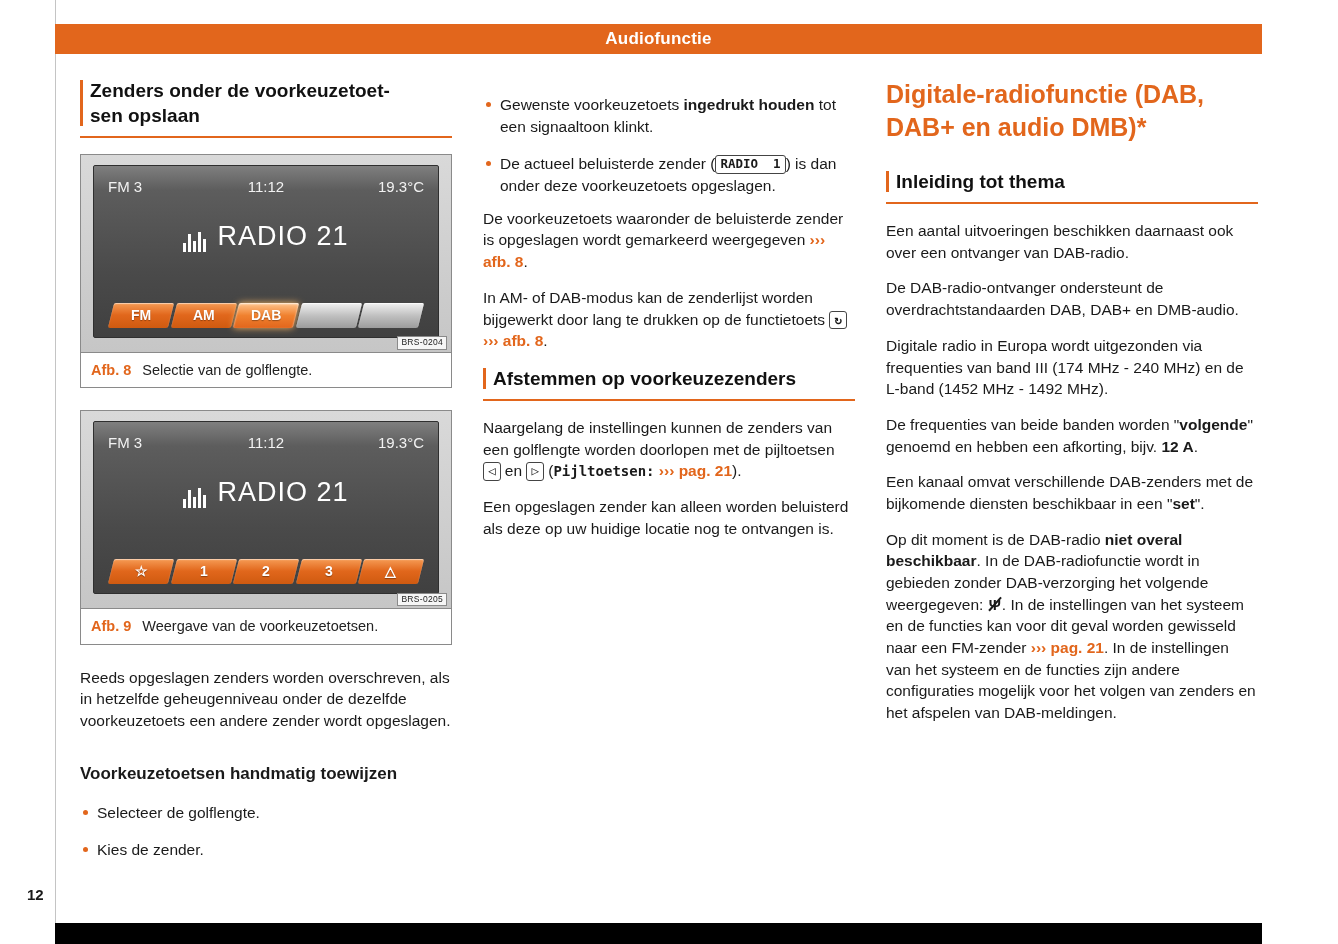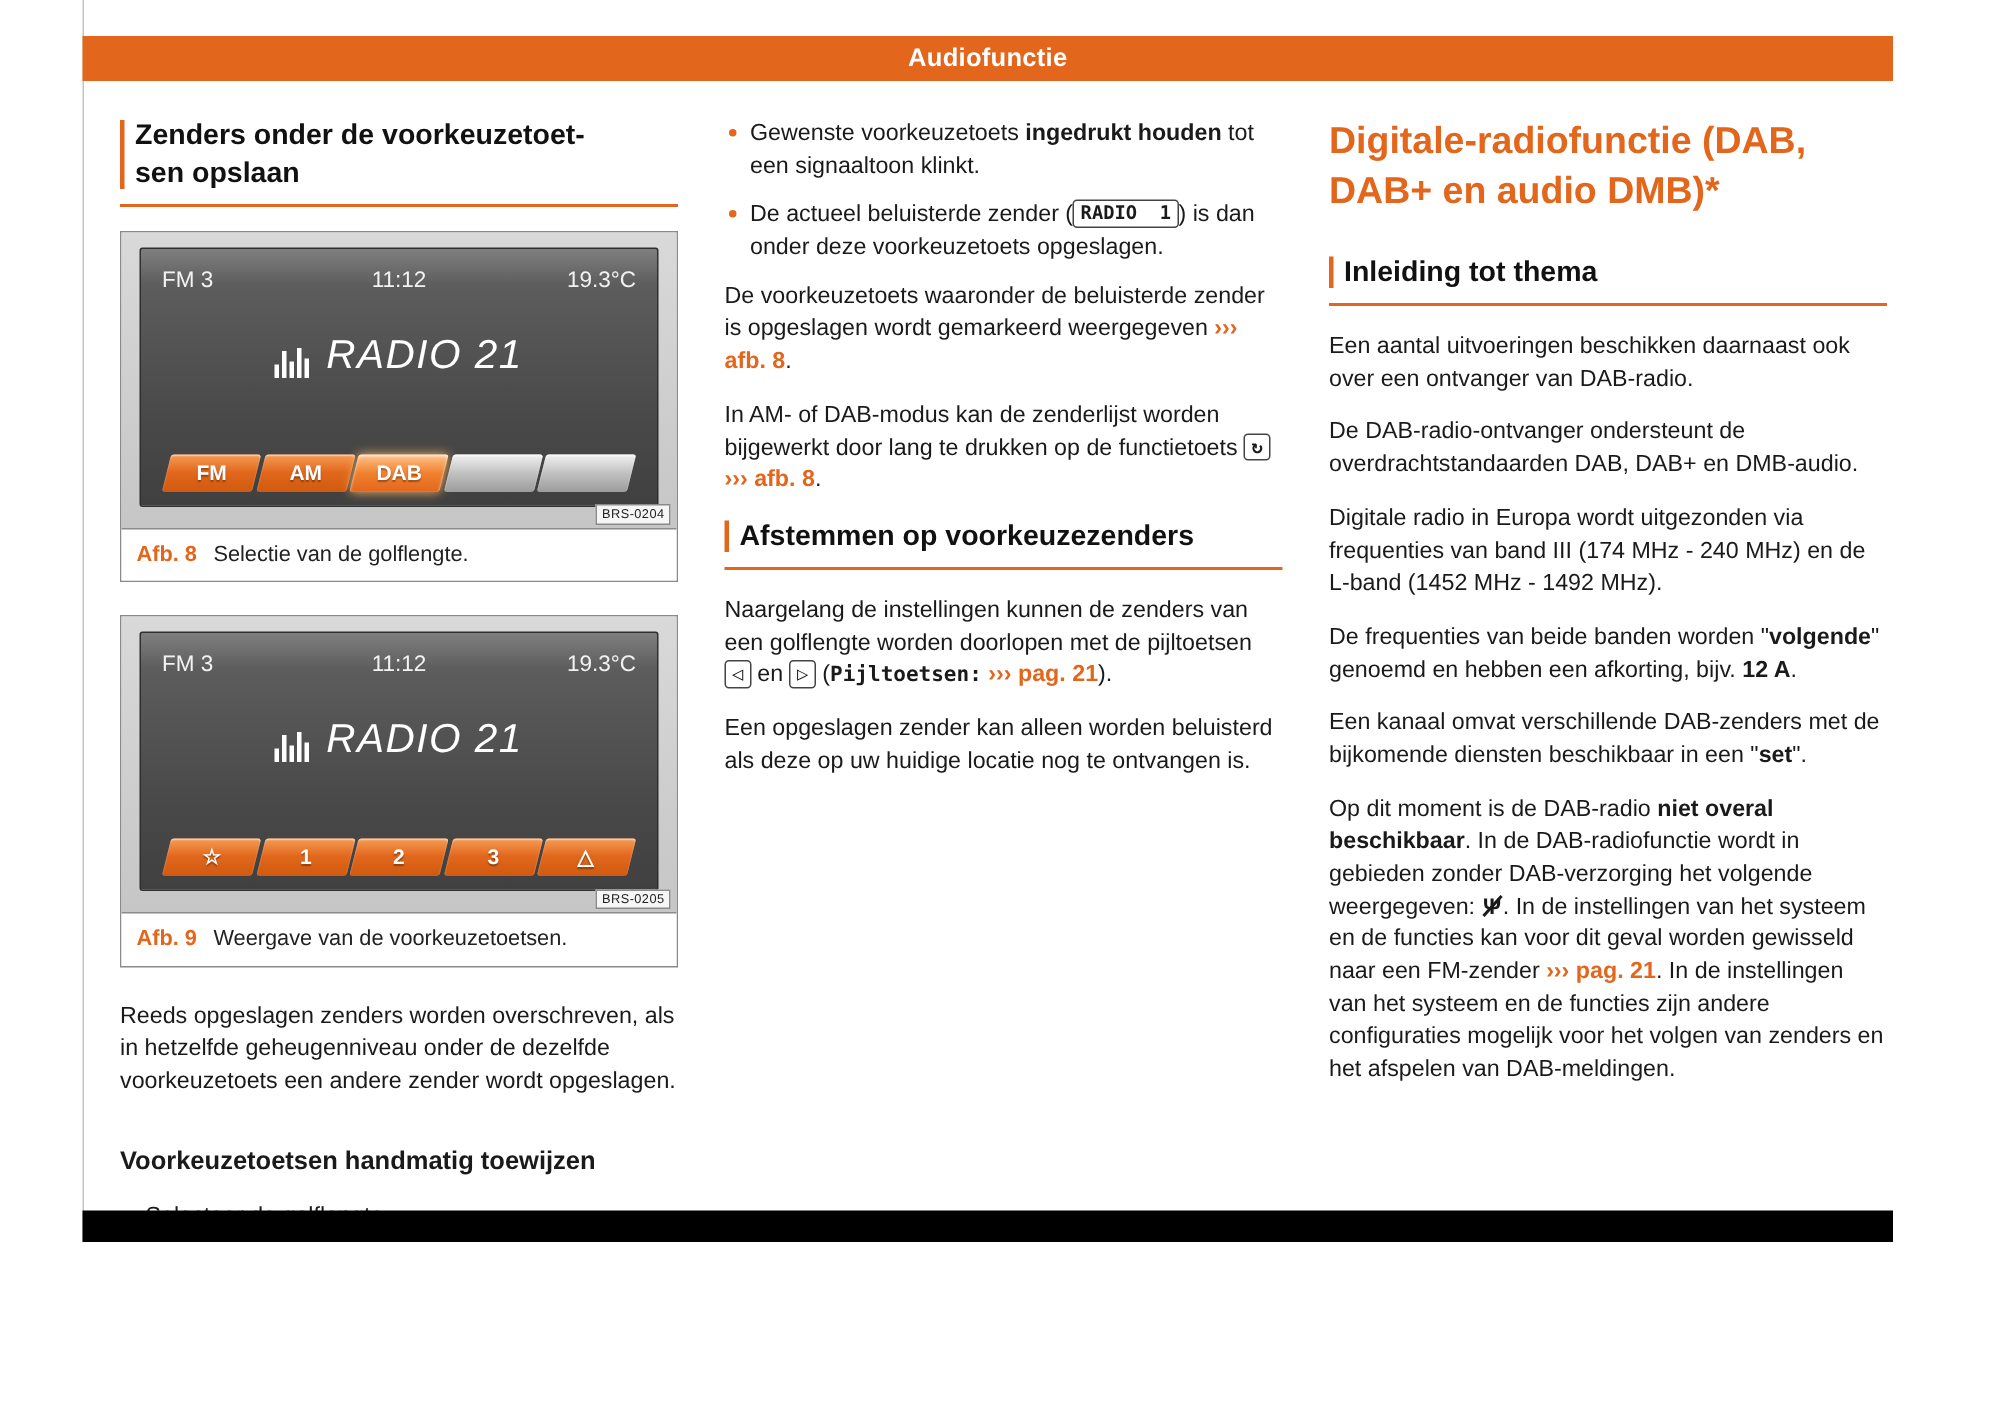--- a/index.html
+++ b/index.html
@@ -1,29 +1,29 @@
 <!DOCTYPE html>
 <html><head>
 <meta charset="utf-8">
 <style>
   :root{ --accent:#e2661c; --ink:#1a1a1a; }
   html,body{ margin:0; padding:0; }
   body{ font-family:"Liberation Sans", sans-serif; color:var(--ink); background:#fff; }
-  .page{ position:relative; width:1338px; height:828px; background:#fff; overflow:hidden; }
+  .page{ position:relative; width:1338px; height:944px; background:#fff; overflow:hidden; }
 
   .gutter{ position:absolute; left:55px; top:0; width:1px; height:944px; background:#c4c4c4; }
 
   .topbar{ position:absolute; left:55px; right:76px; top:24px; height:30px; background:var(--accent);
            color:#fff; font-weight:bold; font-size:17px; text-align:center; line-height:30px; letter-spacing:.2px; }
 
   .cols{ position:absolute; left:80px; top:78px; display:grid; grid-template-columns:372px 372px 372px; column-gap:31px; }
   .col{ font-size:15.5px; line-height:1.4; }
 
   p{ margin:0 0 14px; }
-  .bullet{ position:relative; padding-left:17px; margin:0 0 11px; }
+  .bullet{ position:relative; padding-left:17px; margin:16px 0 11px; }
   .bullet::before{ content:""; position:absolute; left:3px; top:8px; width:5px; height:5px; border-radius:50%; background:var(--accent); }
 
   .sec-heading{ position:relative; font-size:19px; font-weight:bold; margin:0 0 16px; padding:0 0 8px 10px;
                 border-bottom:2px solid var(--accent); color:#111; line-height:1.32; }
   .sec-heading::before{ content:""; position:absolute; left:0; top:2px; bottom:10px; width:3px; background:var(--accent); }
   .sec-heading.mt{ margin-top:14px; }
 
   .subheading{ font-size:17px; font-weight:bold; margin:30px 0 14px; }
 
   .big-title{ color:var(--accent); font-size:25px; font-weight:bold; line-height:1.3; margin:0 0 26px; }
@@ -41,21 +41,21 @@
   
   .figure{ border:1px solid #8a8a8a; margin:0 0 22px; }
   .fig-art{ position:relative; height:197px; background:linear-gradient(180deg,#d9d9d9,#c6c6c6); }
   .screen{ position:absolute; left:12px; right:12px; top:10px; bottom:14px; border:1px solid #2f2f2f; border-radius:2px;
            background:linear-gradient(180deg,#7f7f7f 0%, #5d5d5d 14%, #4a4a4a 62%, #404040 100%); }
   .status{ position:absolute; top:10px; left:14px; right:14px; display:flex; color:#f2f2f2; font-size:15px; }
   .status .band{ width:90px; text-align:left; }
   .status .clock{ flex:1; text-align:center; }
   .status .temp{ width:90px; text-align:right; }
   .station{ position:absolute; top:52px; left:0; right:0; display:flex; justify-content:center; 
-            color:#fff; font-size:27px; letter-spacing:1px;font-style:italic; }
+            color:#fff; font-size:27px; letter-spacing:1px; }
   .signal{ display:inline-flex; align-items:flex-end; gap:2px; margin-right:11px; margin-bottom:4px; }
   .signal i{ display:block; width:3px; background:#fff; }
   .signal i:nth-child(1){ height:9px; } .signal i:nth-child(2){ height:18px; }
   .signal i:nth-child(3){ height:11px; } .signal i:nth-child(4){ height:20px; }
   .signal i:nth-child(5){ height:13px; }
   .btnrow{ position:absolute; left:14px; right:14px; bottom:9px; height:25px; display:flex; gap:3px; padding:0 3px; }
   .seg{ flex:1; transform:skewX(-14deg); border-radius:2px; display:flex; align-items:center; justify-content:center;
         color:#fff; font-weight:bold; font-size:14px; text-shadow:0 1px 1px rgba(0,0,0,.35); }
   .seg > span{ transform:skewX(14deg); }
   .seg.orange{ background:linear-gradient(180deg,#f69c55 0%, #e1671c 48%, #cf5a10 100%);

